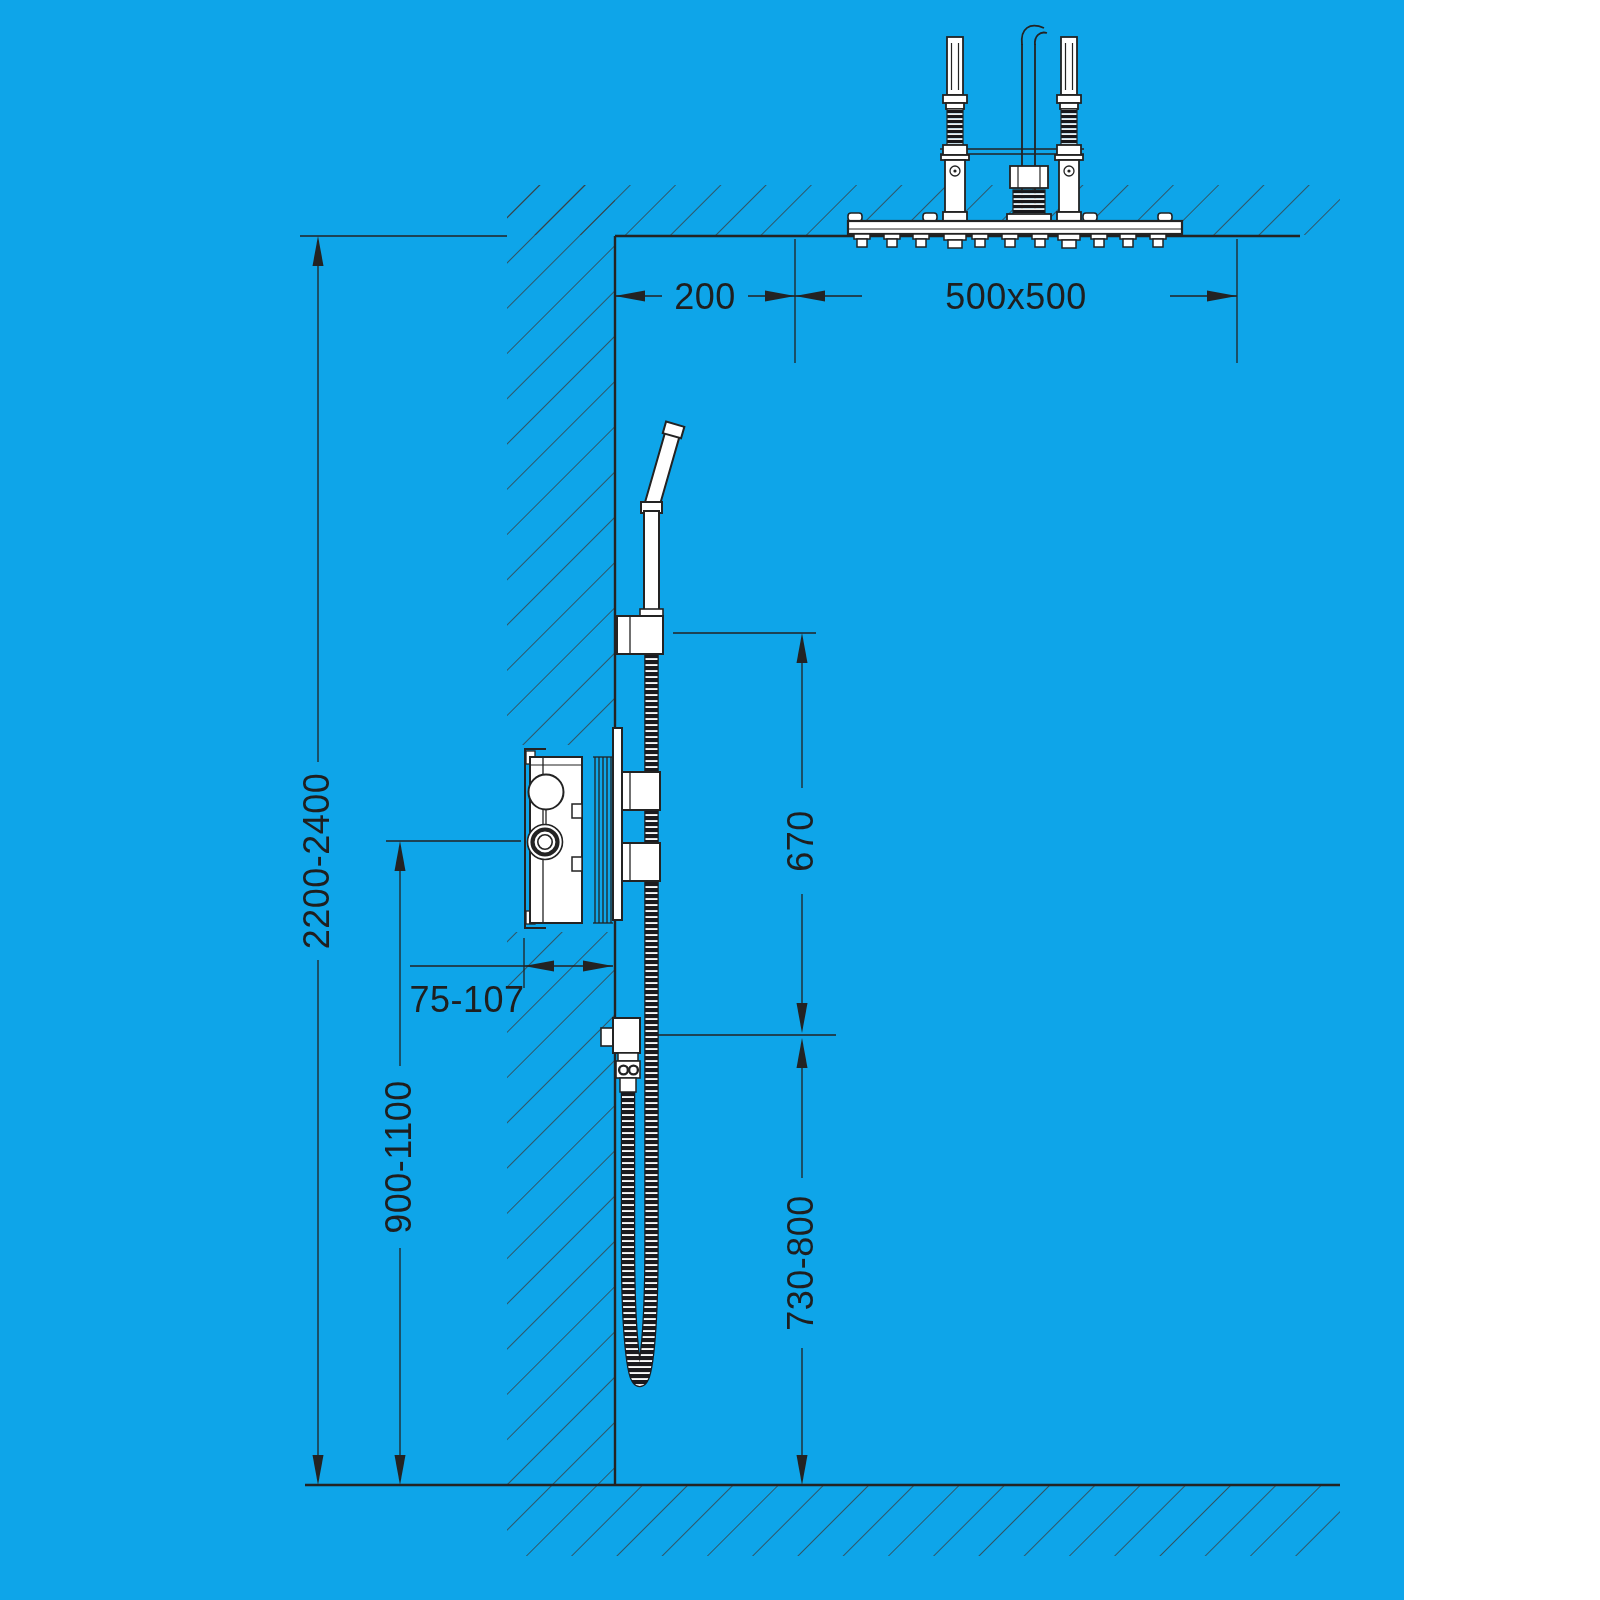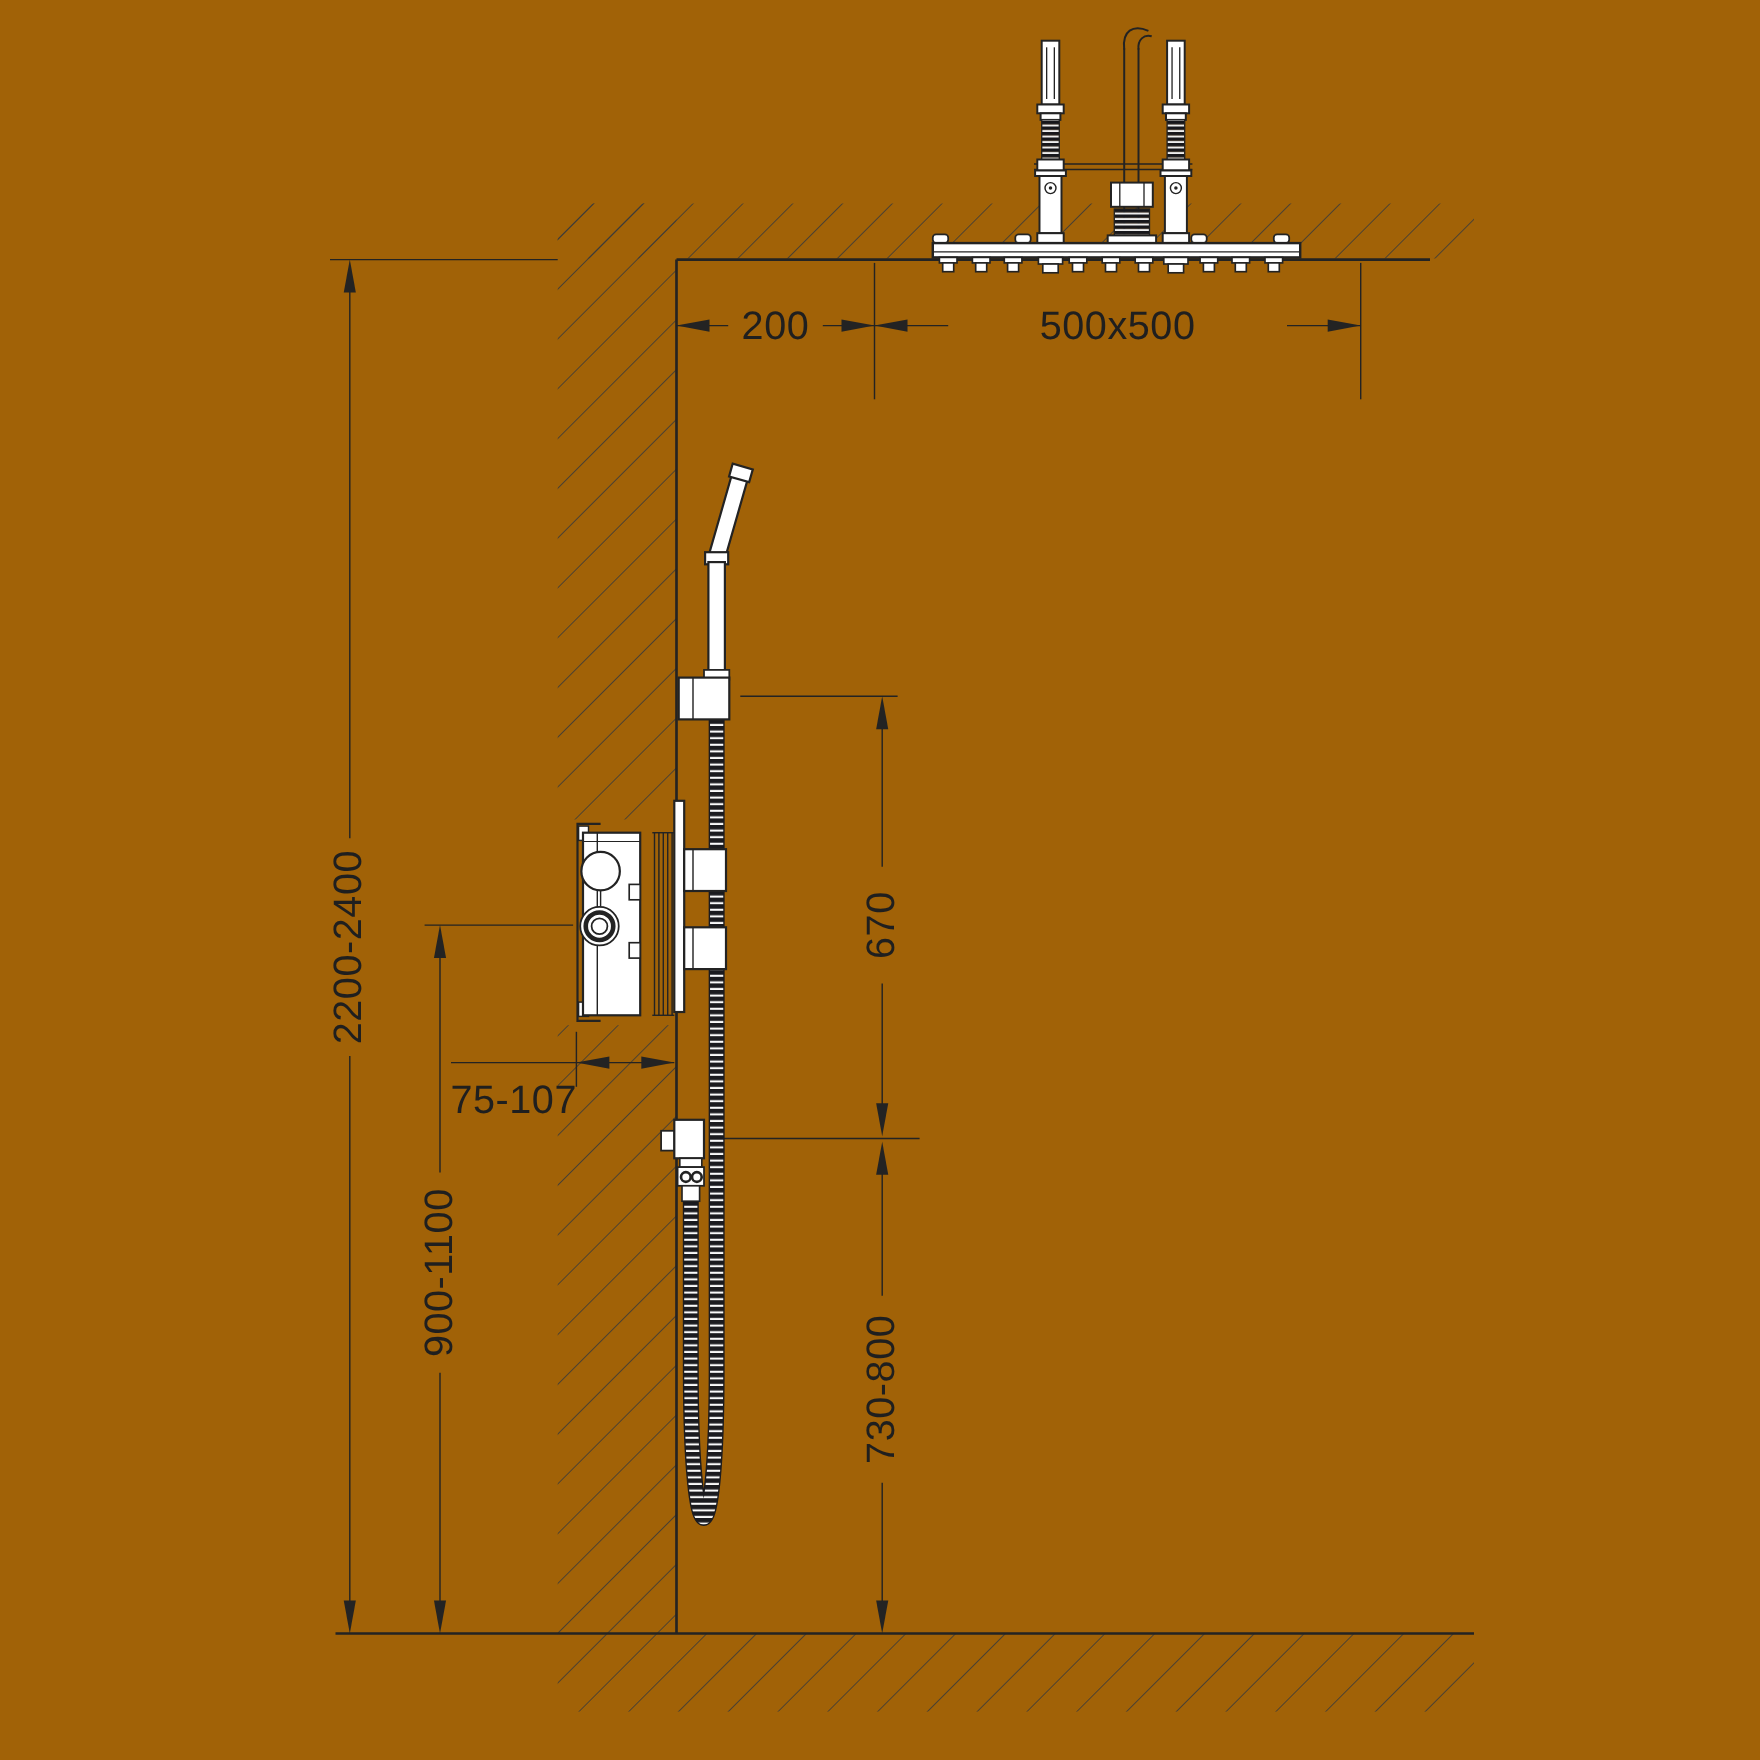--- a/index.html
+++ b/index.html
@@ -1,16 +1,16 @@
 <!DOCTYPE html>
 <html><head>
 <meta charset="utf-8">
 <style>
   html,body{margin:0;padding:0;background:#ffffff;}
-  .canvas{width:1600px;height:1600px;background:#a16207;position:relative;overflow:hidden;}
+  .canvas{width:1404px;height:1600px;background:#0ea5e9;position:relative;overflow:hidden;}
   svg{display:block;}
   text.dim{
     font-family:"Liberation Sans","DejaVu Sans",sans-serif;
     font-size:36px;
     fill:#1f1f1f;
     letter-spacing:0.5px;
   }
 </style>
 </head>
 <body>

